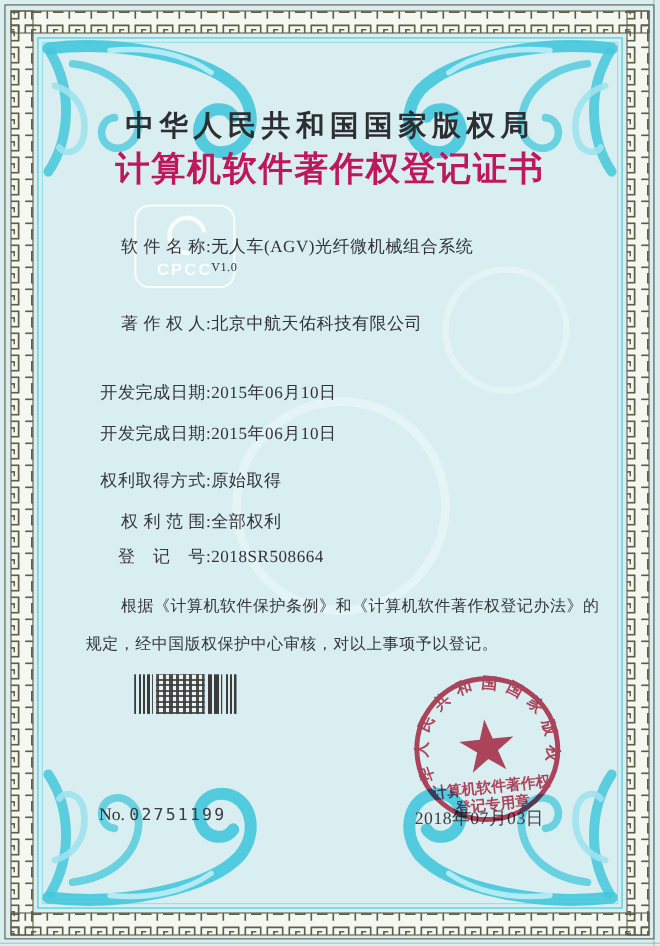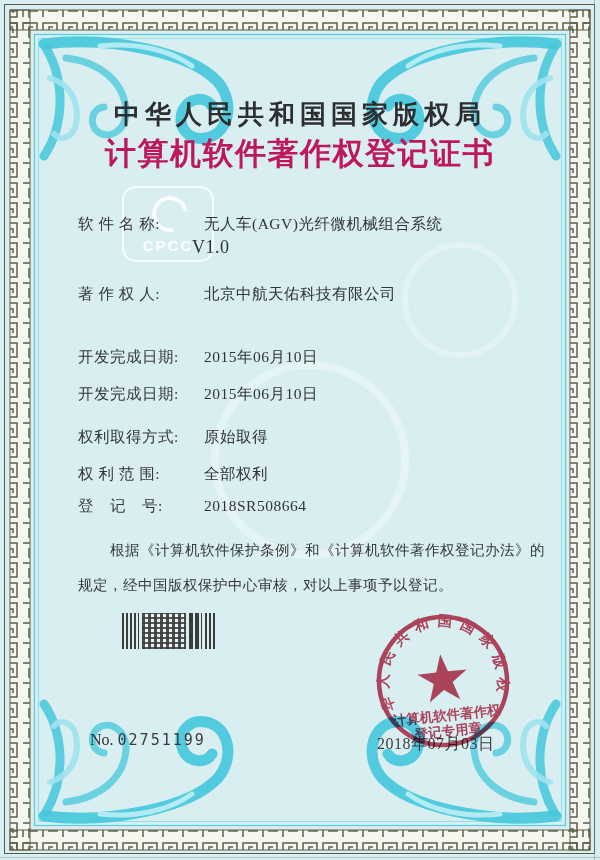--- a/index.html
+++ b/index.html
@@ -10,23 +10,23 @@
   }
   .abs{position:absolute;}
   svg.frame{left:0;top:0;z-index:1;}
   .content{z-index:2;}
   .authority{top:97px;left:0;width:100%;text-align:center;
     font-size:26px;font-weight:bold;letter-spacing:5px;color:#2c2e31;}
   .cert-title{top:133px;left:0;width:100%;text-align:center;
     font-size:31px;font-weight:bold;letter-spacing:1.5px;color:#be185d;}
   .certno{top:182px;left:0;width:540px;text-align:right;font-size:12.5px;color:#45474b;letter-spacing:.5px;}
   .row{left:78px;font-size:15.5px;letter-spacing:.5px;white-space:nowrap;color:#35373b;}
-  .row .lbl{display:inline-block;width:114px;}
-  .row .val{color:#313338;margin-left:12px;}
-  .subval{left:192px;font-size:18px;letter-spacing:.5px;color:#313338;}
+  .row .lbl{display:inline-block;width:114px;text-align:right;}
+  .row .val{color:#313338;}
+  .subval{left:192px;font-size:11px;letter-spacing:.5px;color:#313338;}
   .st{font-size:14.5px;letter-spacing:.5px;white-space:nowrap;color:#35373b;}
   .watermark{left:94px;top:186px;width:88px;height:72px;border:2px solid rgba(255,255,255,.8);
     border-radius:14px;z-index:2;margin-left:28px;}
   .watermark .c-ring{position:absolute;left:28px;top:8px;width:28px;height:28px;border:4px solid rgba(255,255,255,.85);
     border-radius:50%;border-right-color:transparent;transform:rotate(35deg);}
   .watermark .wm-text{position:absolute;left:0;bottom:6px;width:100%;text-align:center;
     font-family:"Liberation Sans",sans-serif;font-weight:bold;font-size:15px;color:rgba(255,255,255,.9);letter-spacing:2px;}
   .barcode{left:122px;top:613px;height:36px;display:flex;gap:3px;z-index:2;}
   .bc-seg{height:36px;}
   .bc-a{width:17px;background:repeating-linear-gradient(90deg,#3c3c3c 0 2px,rgba(0,0,0,0) 2px 4px);}

